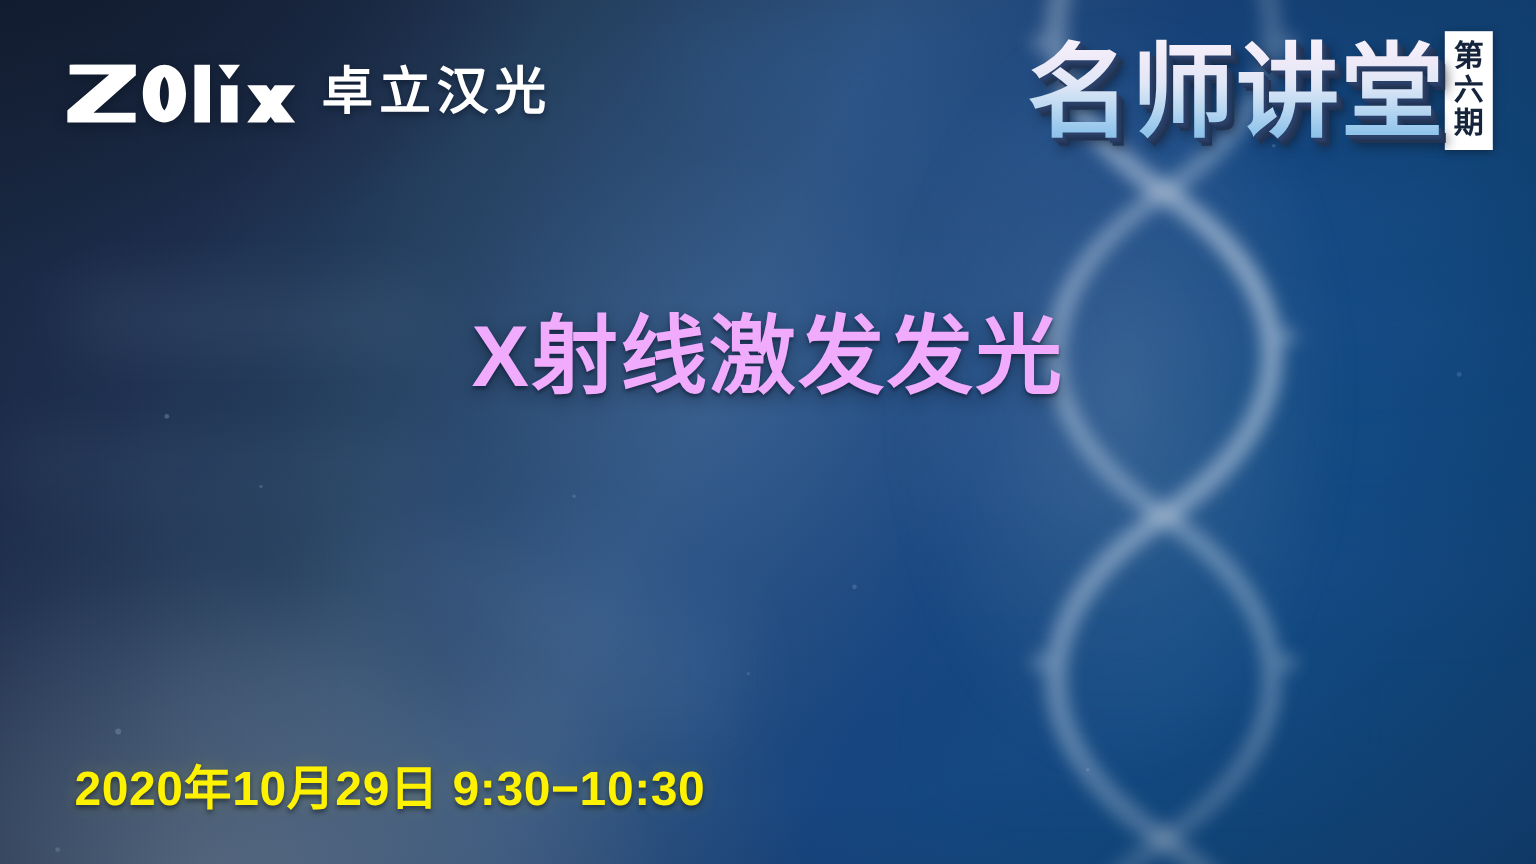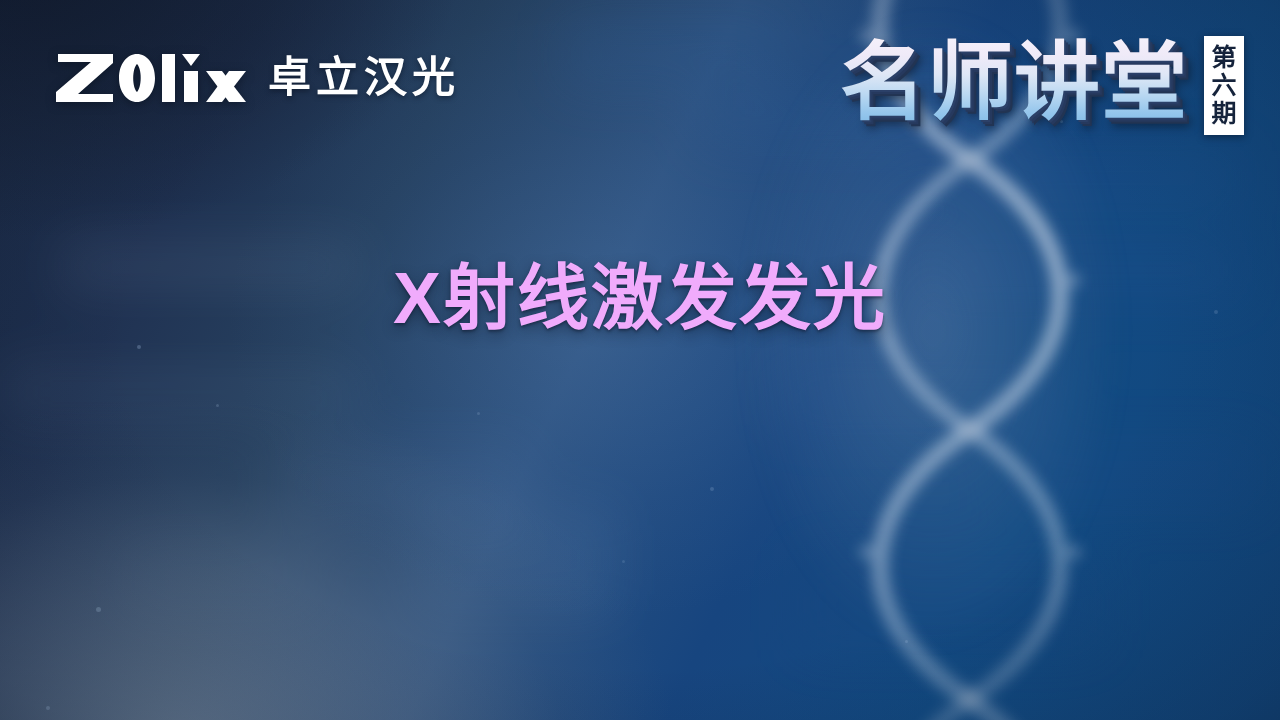--- a/index.html
+++ b/index.html
@@ -142,24 +142,24 @@
     letter-spacing: 5px;
     line-height: 1;
     text-shadow: 0 2px 5px rgba(6,14,28,0.5);
     padding-bottom: 2px;
   }
 
   
   .series-block {
     position: absolute;
     right: 36px;
-    top: 30px;
+    top: 20px;
     display: flex;
-    align-items: center;
-    gap: 16px;
+    align-items: flex-end;
+    gap: 0;
   }
   .series-title {
     position: relative;
     font-size: 86px;
     font-weight: 700;
     letter-spacing: 1px;
     line-height: 1.08;
     white-space: nowrap;
   }
   .series-title .st-shadow {
@@ -389,14 +389,15 @@
       <span>第</span>
       <span>六</span>
       <span>期</span>
     </div>
   </div>
 
   <div class="title-block">
     <div class="title-line title-line-1">X射线激发发光</div>
   </div>
 
+  <div class="datetime">2020年10月29日 9:30−10:30</div>
 
 </div>
 
 </body></html>

